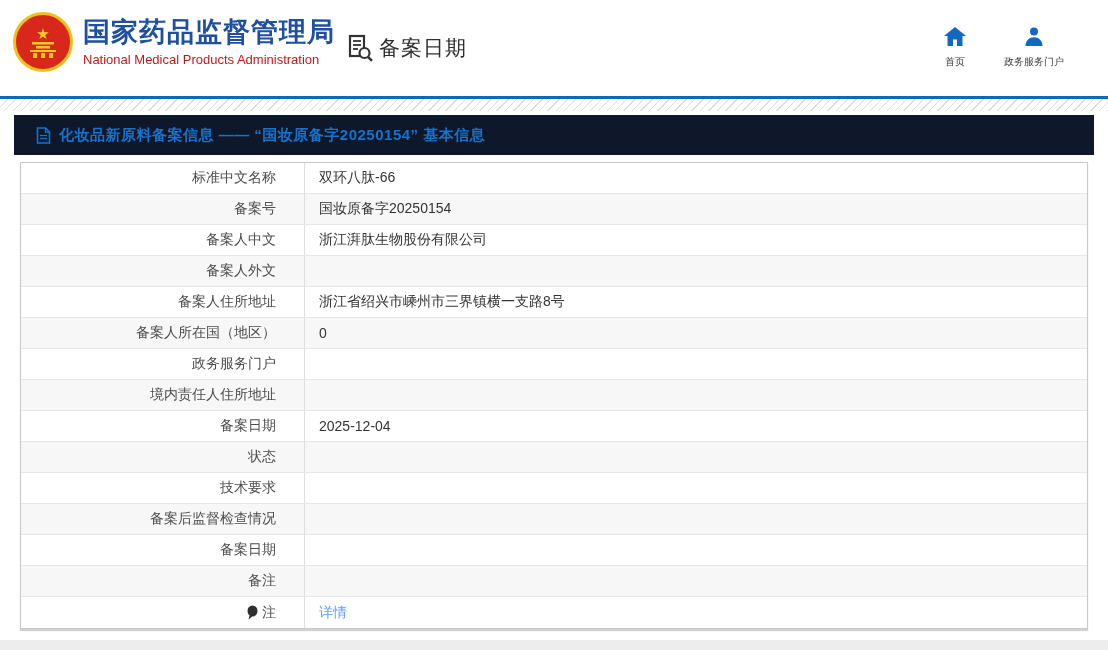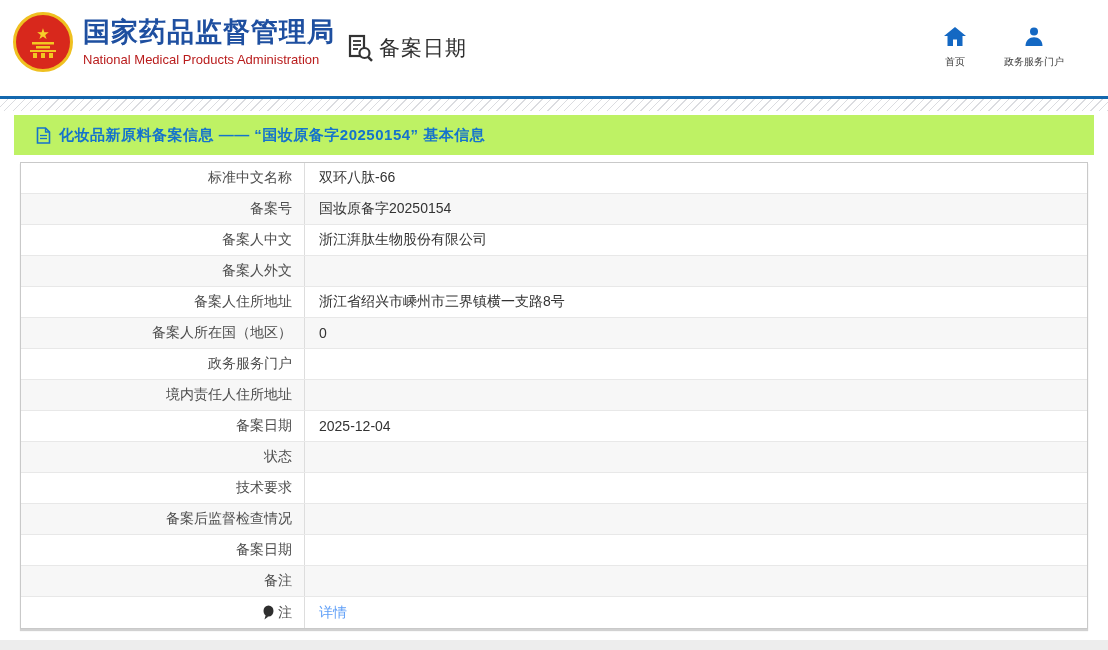--- a/index.html
+++ b/index.html
@@ -23,32 +23,32 @@
   .nav-group { position:absolute; right:44px; top:27px; display:flex; gap:38px; }
   .nav-item { display:flex; flex-direction:column; align-items:center; cursor:pointer; }
   .nav-item .nav-label { font-size:10px; color:#3c3c3c; margin-top:9px; }
 
   
   .blue-line { height:3px; background:#1368ae; }
   .stripe-band { height:12px;
     background:repeating-linear-gradient(135deg,#ffffff 0px,#ffffff 5px,#dbdce0 5px,#dbdce0 6px); }
 
   
-  .title-bar { margin:4px 14px 0; height:40px; background:#bef264; display:flex;
+  .title-bar { margin:4px 14px 0; height:40px; background:#0f172a; display:flex;
     align-items:center; padding-left:22px; gap:8px; }
   .title-text { font-size:15px; font-weight:bold; color:#1573cc; letter-spacing:0.5px; }
 
   
   .info-table { margin:7px 20px 0; border:1px solid #c9c9c9;
     box-shadow:0 2px 1px rgba(0,0,0,0.18); }
   .t-row { display:flex; height:31px; align-items:center; background:#fff;
     border-bottom:1px solid #e8e8e8; }
   .t-row:nth-child(even) { background:#f7f7f7; }
   .t-row:last-child { border-bottom:none; }
-  .t-label { flex:0 0 284px; text-align:right; padding-right:12px; font-size:14px;
+  .t-label { flex:0 0 284px; text-align:right; padding-right:28px; font-size:14px;
     color:#4d4d4d; border-right:1px solid #ddd; height:100%; display:flex;
     align-items:center; justify-content:flex-end; gap:3px; }
   .t-value { flex:1; padding-left:14px; font-size:14px; color:#333; }
   .t-value a { color:#5e9ef7; text-decoration:none; cursor:pointer; }
 
   
   .footer-strip { position:absolute; left:0; right:0; bottom:0; height:10px; background:#ededed; }
 </style>
 </head>
 <body>

